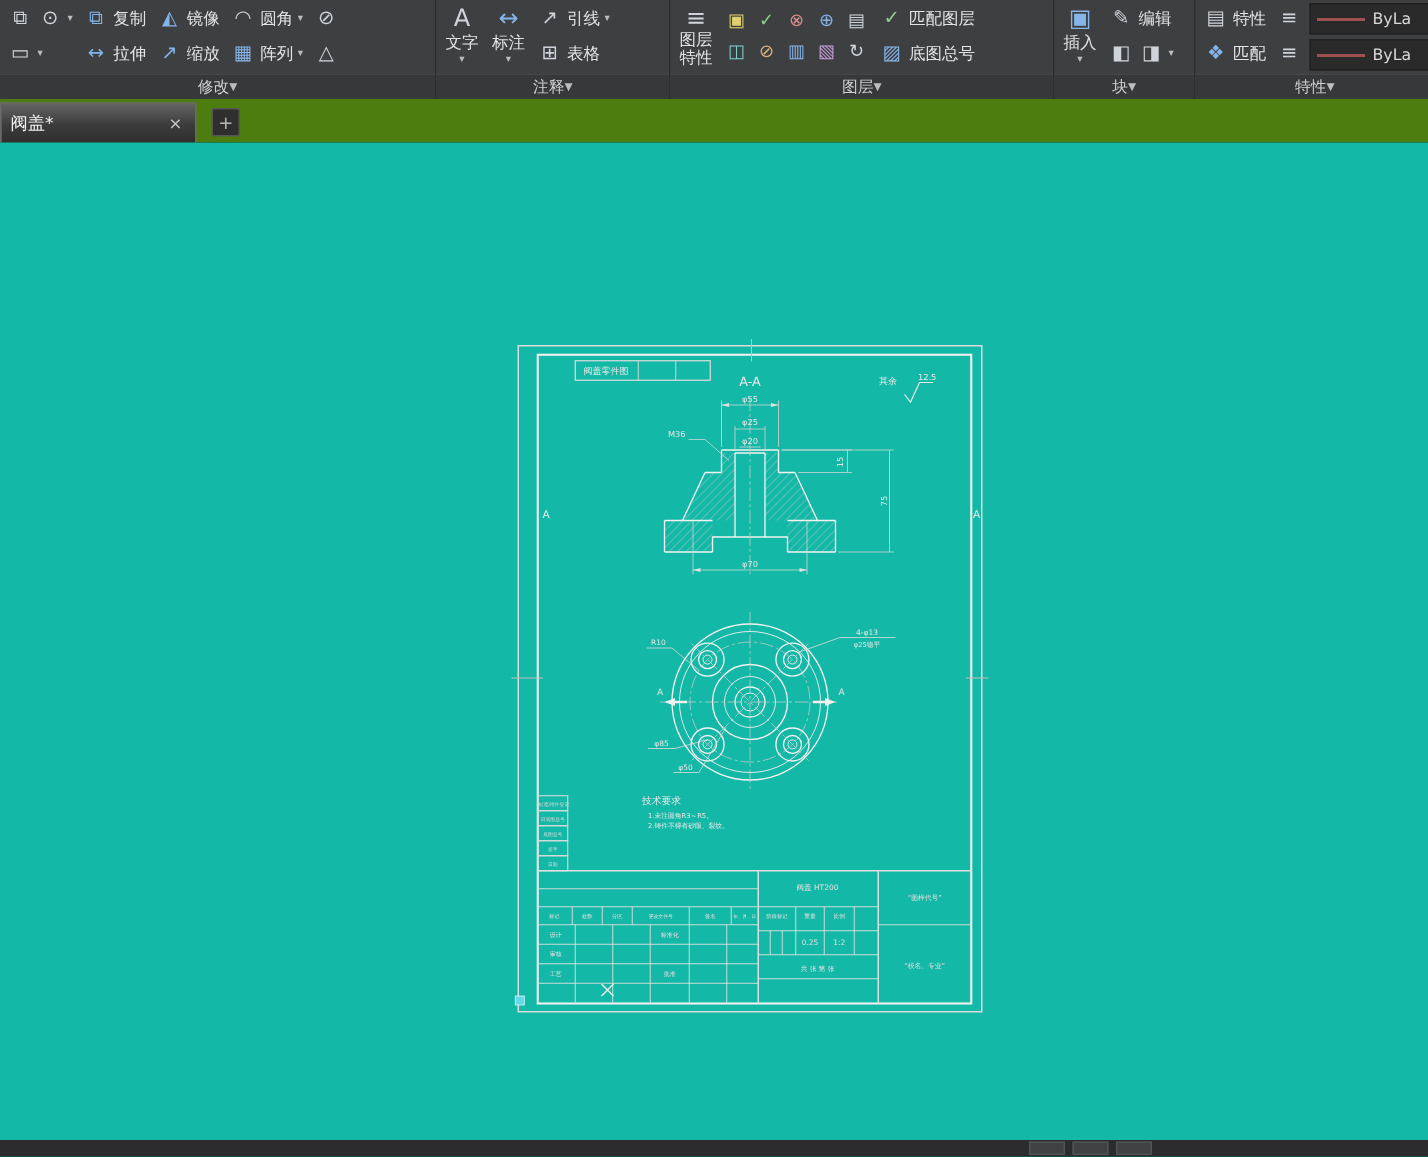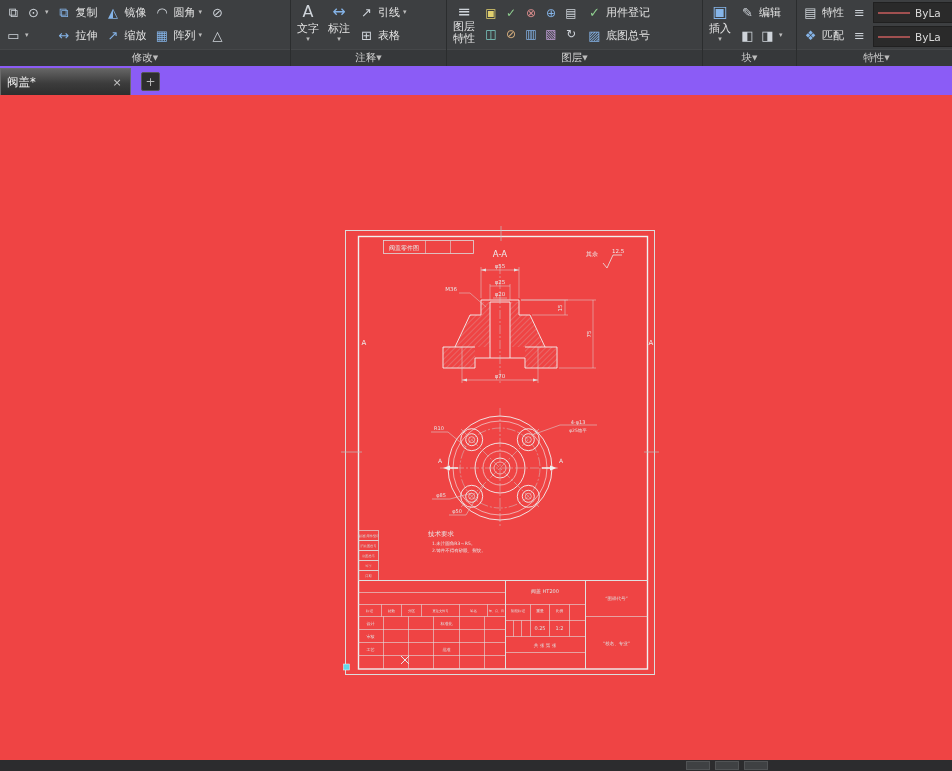--- a/index.html
+++ b/index.html
@@ -23,30 +23,30 @@
           font-size:16px;line-height:1}
 .two-line{line-height:1.05;text-align:center}
 .c-blue{color:#85b4e8}.c-gray{color:#cfd4da}.c-teal{color:#7fd0c8}.c-yellow{color:#e0cf6e}
 .c-green{color:#8fce8f}.c-red{color:#d98c8c}.c-purple{color:#c2a0d8}.c-orange{color:#d8b07f}
 .lgrid{display:grid;grid-template-columns:repeat(5,20px);grid-auto-rows:21px;align-items:center;justify-items:center;margin-top:1px}
 .licon{font-size:12px;line-height:1;cursor:default}
 .combo{width:96px;height:19px;background:#2a2a2a;border:1px solid #202020;display:flex;align-items:center;
        gap:5px;padding:0 4px;font-size:10.5px;color:#dadada;margin:1px 0;cursor:default}
 .swatch-line{width:32px;height:0;border-top:2px solid #a05050;flex:none}
 
-.tabbar{position:absolute;top:66px;left:0;width:952px;height:29px;background:#8b5cf6;display:flex;align-items:flex-end}
+.tabbar{position:absolute;top:66px;left:0;width:952px;height:29px;background:#4d7c0f;display:flex;align-items:flex-end}
 .tab{width:117px;height:26px;background:linear-gradient(#646464,#3c3c3c 55%,#2e2e2e);
      border:1px solid #6a6a6a;border-bottom:none;display:flex;align-items:center;padding:0 6px;gap:4px;
      color:#f2f2f2;font-size:11.5px;cursor:default}
 .tab-label{flex:1}
 .tab-close{color:#c8c8c8;font-size:11px;width:14px;text-align:center;cursor:default}
 .tab-new{width:17px;height:17px;margin:0 0 4px 10px;background:#2e2e2e;border:1px solid #555;border-radius:2px;
          color:#b8b8b8;font-size:12px;display:flex;align-items:center;justify-content:center;cursor:default}
 
-.canvas{position:absolute;top:95px;left:0;width:952px;height:665px;background:#ef4444}
+.canvas{position:absolute;top:95px;left:0;width:952px;height:665px;background:#14b8a6}
 .statusbar{position:absolute;bottom:0;left:0;width:952px;height:11px;background:#2c2c2e;display:flex;
            align-items:center;justify-content:flex-end;padding-right:184px;gap:5px;box-sizing:border-box}
 .sb-btn{width:22px;height:7px;background:#3f4143;border:1px solid #515355;flex:none}
 </style>
 </head>
 <body>
 
 <div class="ribbon">
 
   <div class="panel" style="width:290px">
@@ -154,21 +154,21 @@
         <span class="licon c-gray">▤</span>
         <span class="licon c-teal">◫</span>
         <span class="licon c-orange">⊘</span>
         <span class="licon c-blue">▥</span>
         <span class="licon c-purple">▧</span>
         <span class="licon c-gray">↻</span>
       </div>
       <div class="btn-col">
         <div class="btn-row">
           <span class="icon16 c-green">✓</span>
-          <span>用件登记</span>
+          <span>匹配图层</span>
         </div>
         <div class="btn-row">
           <span class="icon16 c-blue">▨</span>
           <span>底图总号</span>
         </div>
       </div>
     </div>
     <div class="panel-label">
       <span>图层</span>
       <span class="caret">▼</span>

